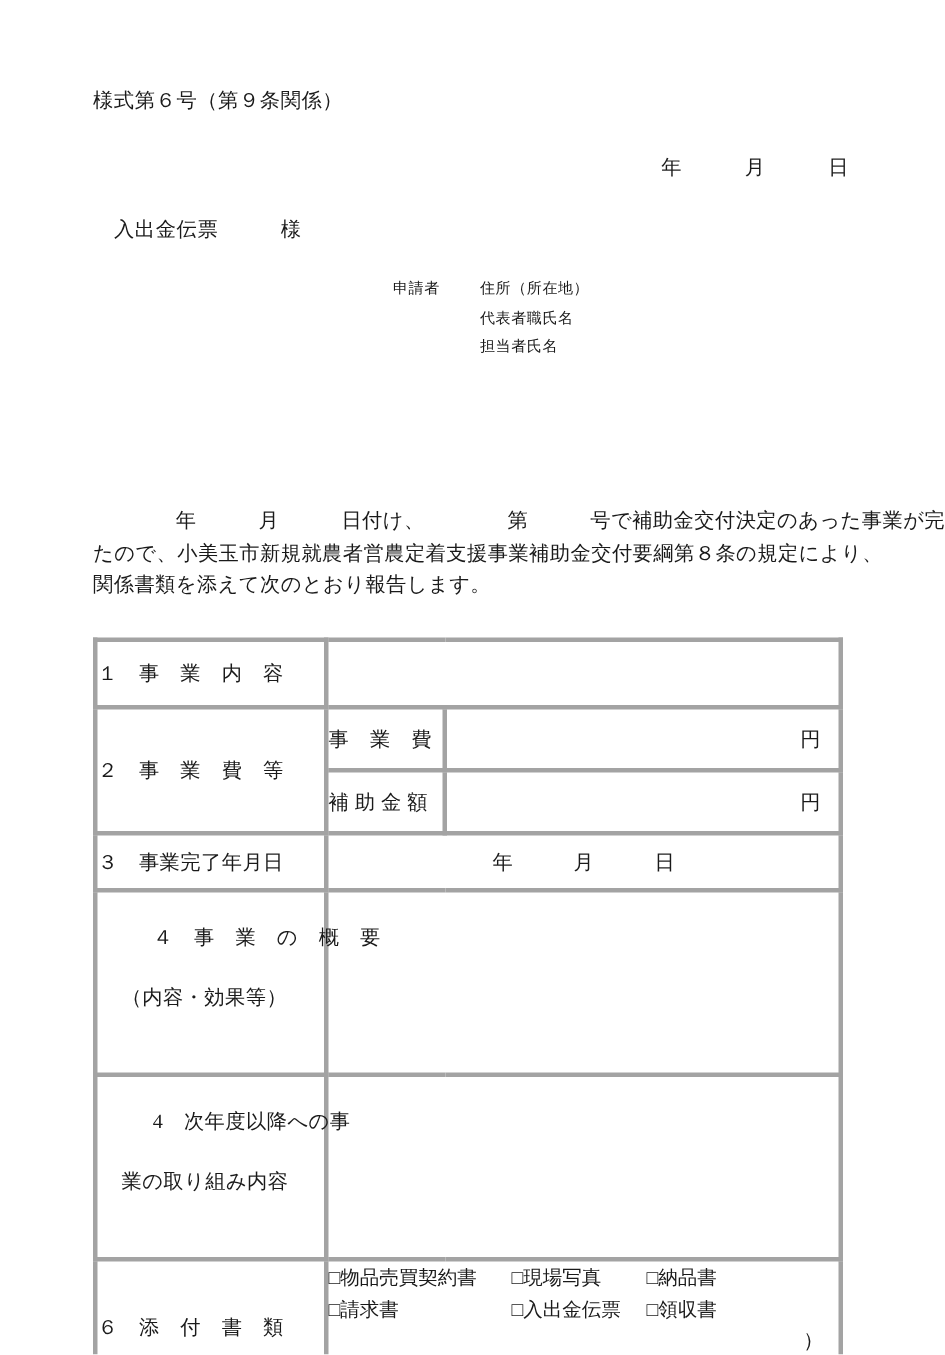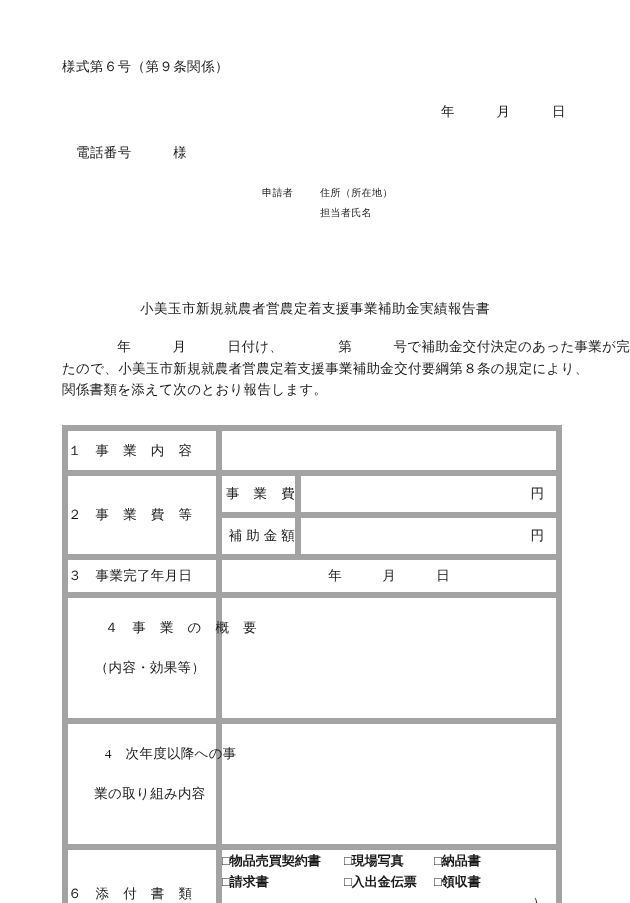--- a/index.html
+++ b/index.html
@@ -103,46 +103,44 @@
   .form-table {
     position: absolute;
     left: 62px;
     top: 425px;
     width: 500px;
     border-collapse: collapse;
     table-layout: fixed;
     font-size: 13.5px;
   }
   .form-table td {
-    border: 6px solid #a3a3a3;
+    border: 3px solid #a3a3a3;
     padding: 0;
     vertical-align: middle;
   }
   .col-label   { width: 154px; }
   .col-sublbl  { width: 79px; }
 
   .cell-label {
     padding: 6px 0 6px 12px;
     white-space: pre;
     letter-spacing: 0.3px;
     line-height: 20px;
   }
   .cell-label.two-line {
     padding-left: 0;
   }
   .cell-label .ln2 {
     display: block;
     padding-left: 16px;
-    text-align: center;
   }
   .cell-sub {
     padding: 6px 0 6px 10px;
     white-space: pre;
     letter-spacing: 0.3px;
-    text-align: right;
   }
   .cell-value {
     padding: 6px 12px;
   }
   .cell-value.yen {
     text-align: right;
     padding-right: 12px;
     white-space: pre;
   }
   .cell-value.center {
@@ -176,45 +174,48 @@
     display: flex;
     white-space: pre;
     width: 100%;
   }
   .attach-other .other-label { flex: 0 0 auto; margin-top: 24px; }
   .attach-other .other-close {
     flex: 1 1 auto;
     text-align: right;
     padding-right: 10px;
   }
-  .cb { font-size: 13px; font-weight: bold; }
+  .cb { font-size: 13px; }
 </style>
 </head>
 <body>
 
 <div class="page">
 
   <div class="form-no">様式第６号（第９条関係）</div>
 
   <div class="date-line">年　　　月　　　日</div>
 
-  <div class="addressee">電話番号　　　様</div>
+  <div class="addressee">入出金伝票　　　様</div>
 
   <div class="applicant">
     <div class="applicant-row">
       <span class="applicant-label">申請者</span>
       <span class="applicant-value">住所（所在地）</span>
     </div>
     <div class="applicant-row">
       <span class="applicant-spacer"></span>
+      <span class="applicant-value">代表者職氏名</span>
+    </div>
+    <div class="applicant-row">
+      <span class="applicant-spacer"></span>
       <span class="applicant-value">担当者氏名</span>
     </div>
   </div>
 
-  <div class="doc-title">小美玉市新規就農者営農定着支援事業補助金実績報告書</div>
 
   <div class="body-text">
     <div class="body-line">　　　　年　　　月　　　日付け、　　　　第　　　号で補助金交付決定のあった事業が完了し</div>
     <div class="body-line">たので、小美玉市新規就農者営農定着支援事業補助金交付要綱第８条の規定により、</div>
     <div class="body-line">関係書類を添えて次のとおり報告します。</div>
   </div>
 
   <table class="form-table">
     <colgroup>
       <col class="col-label">

